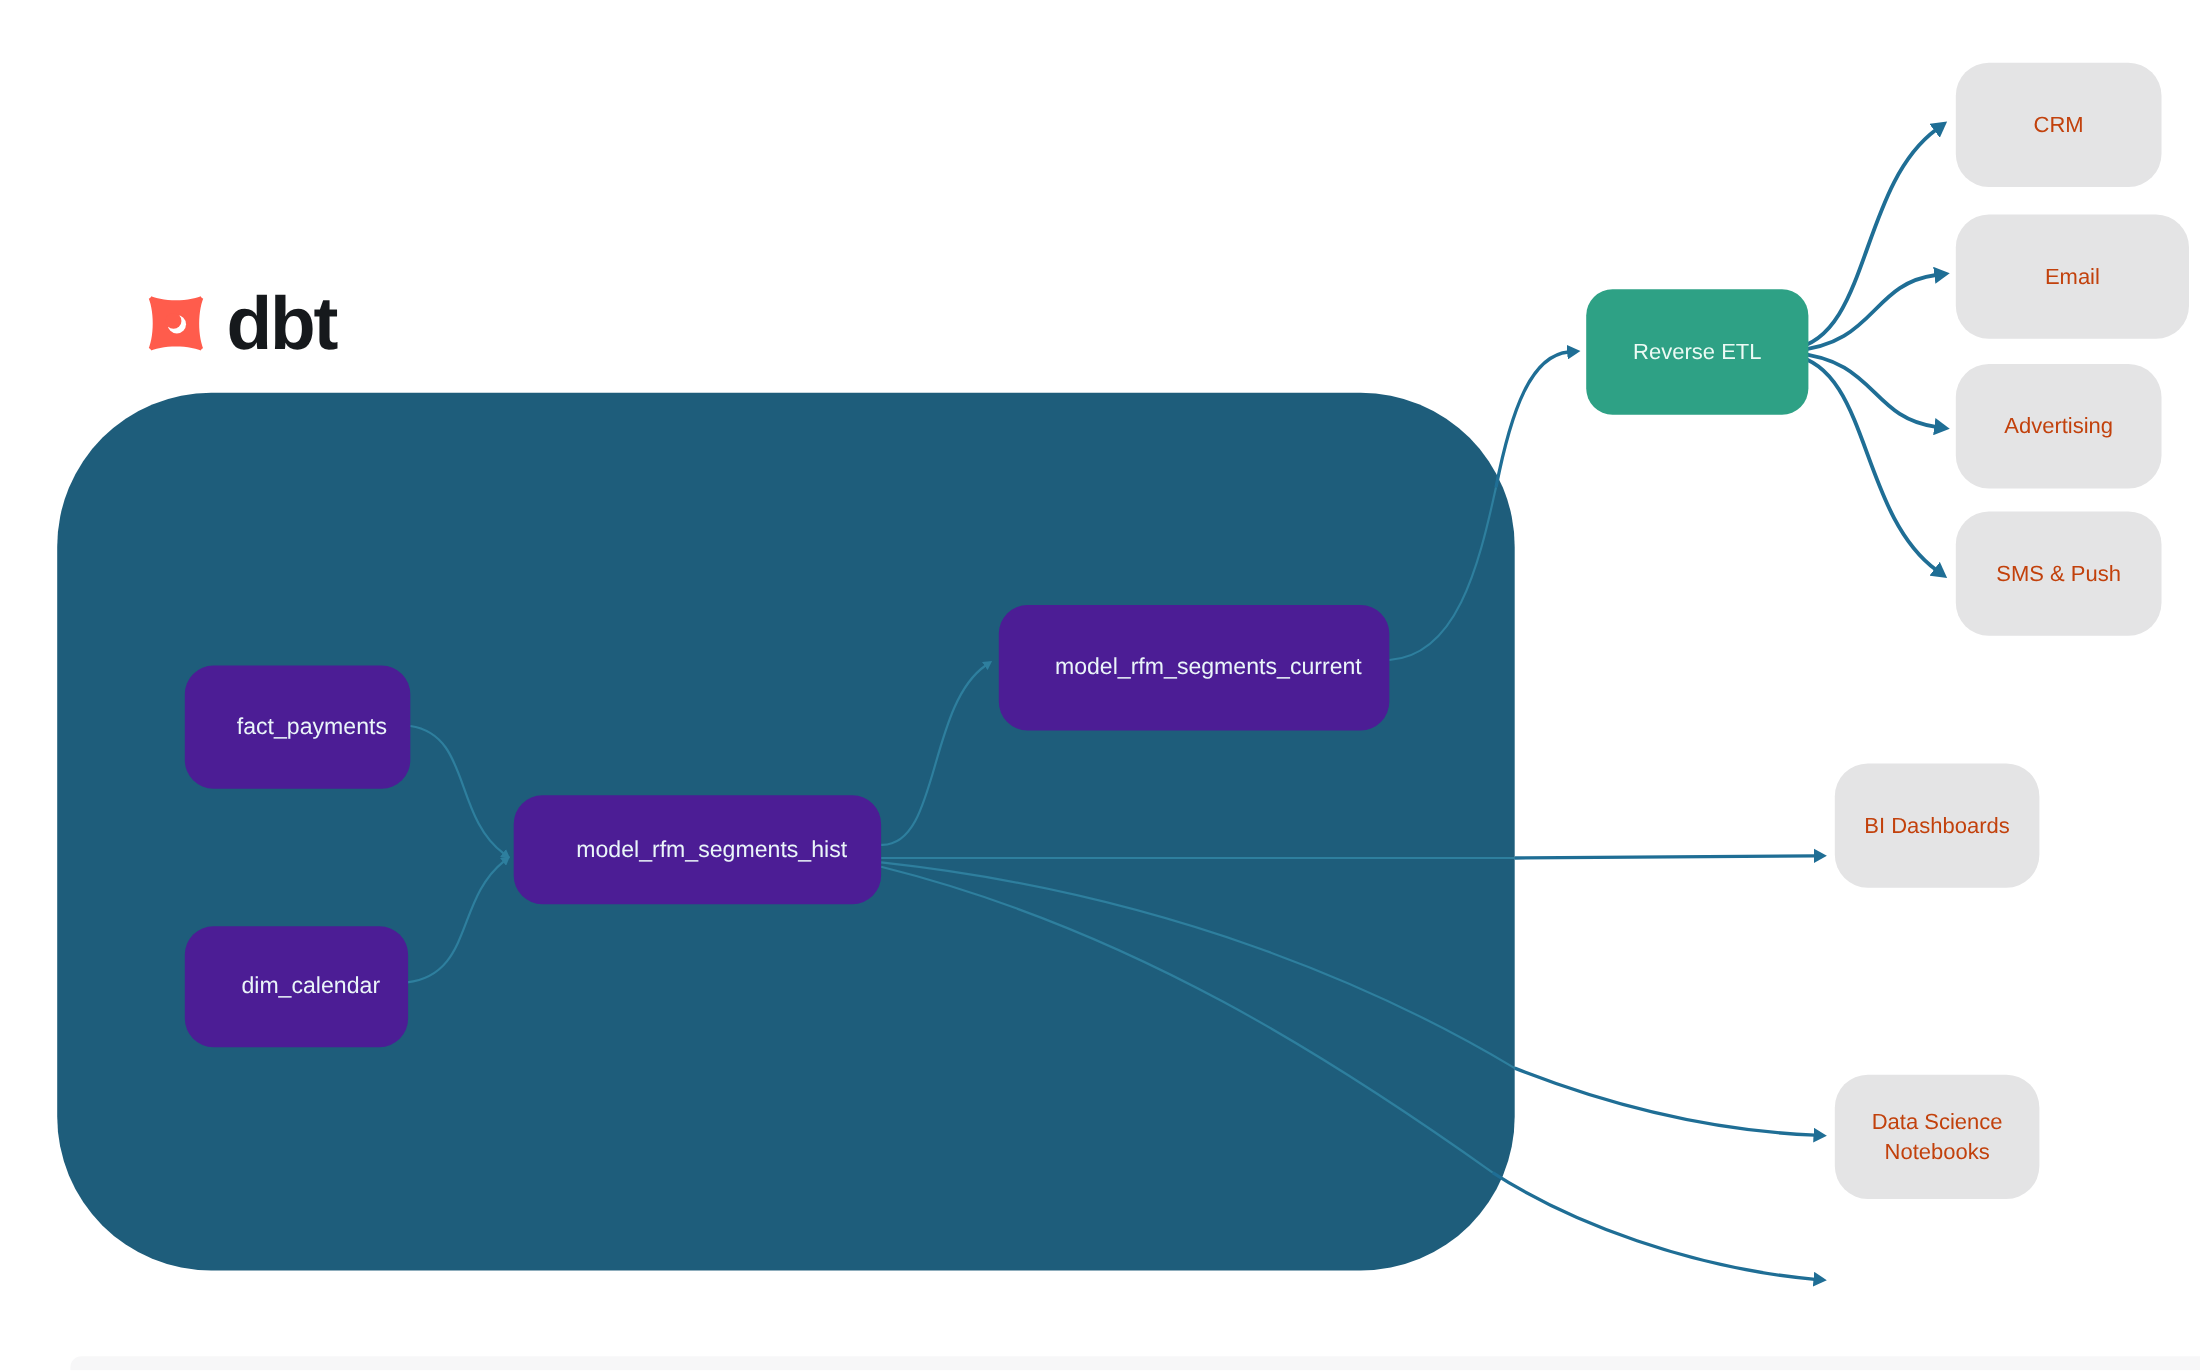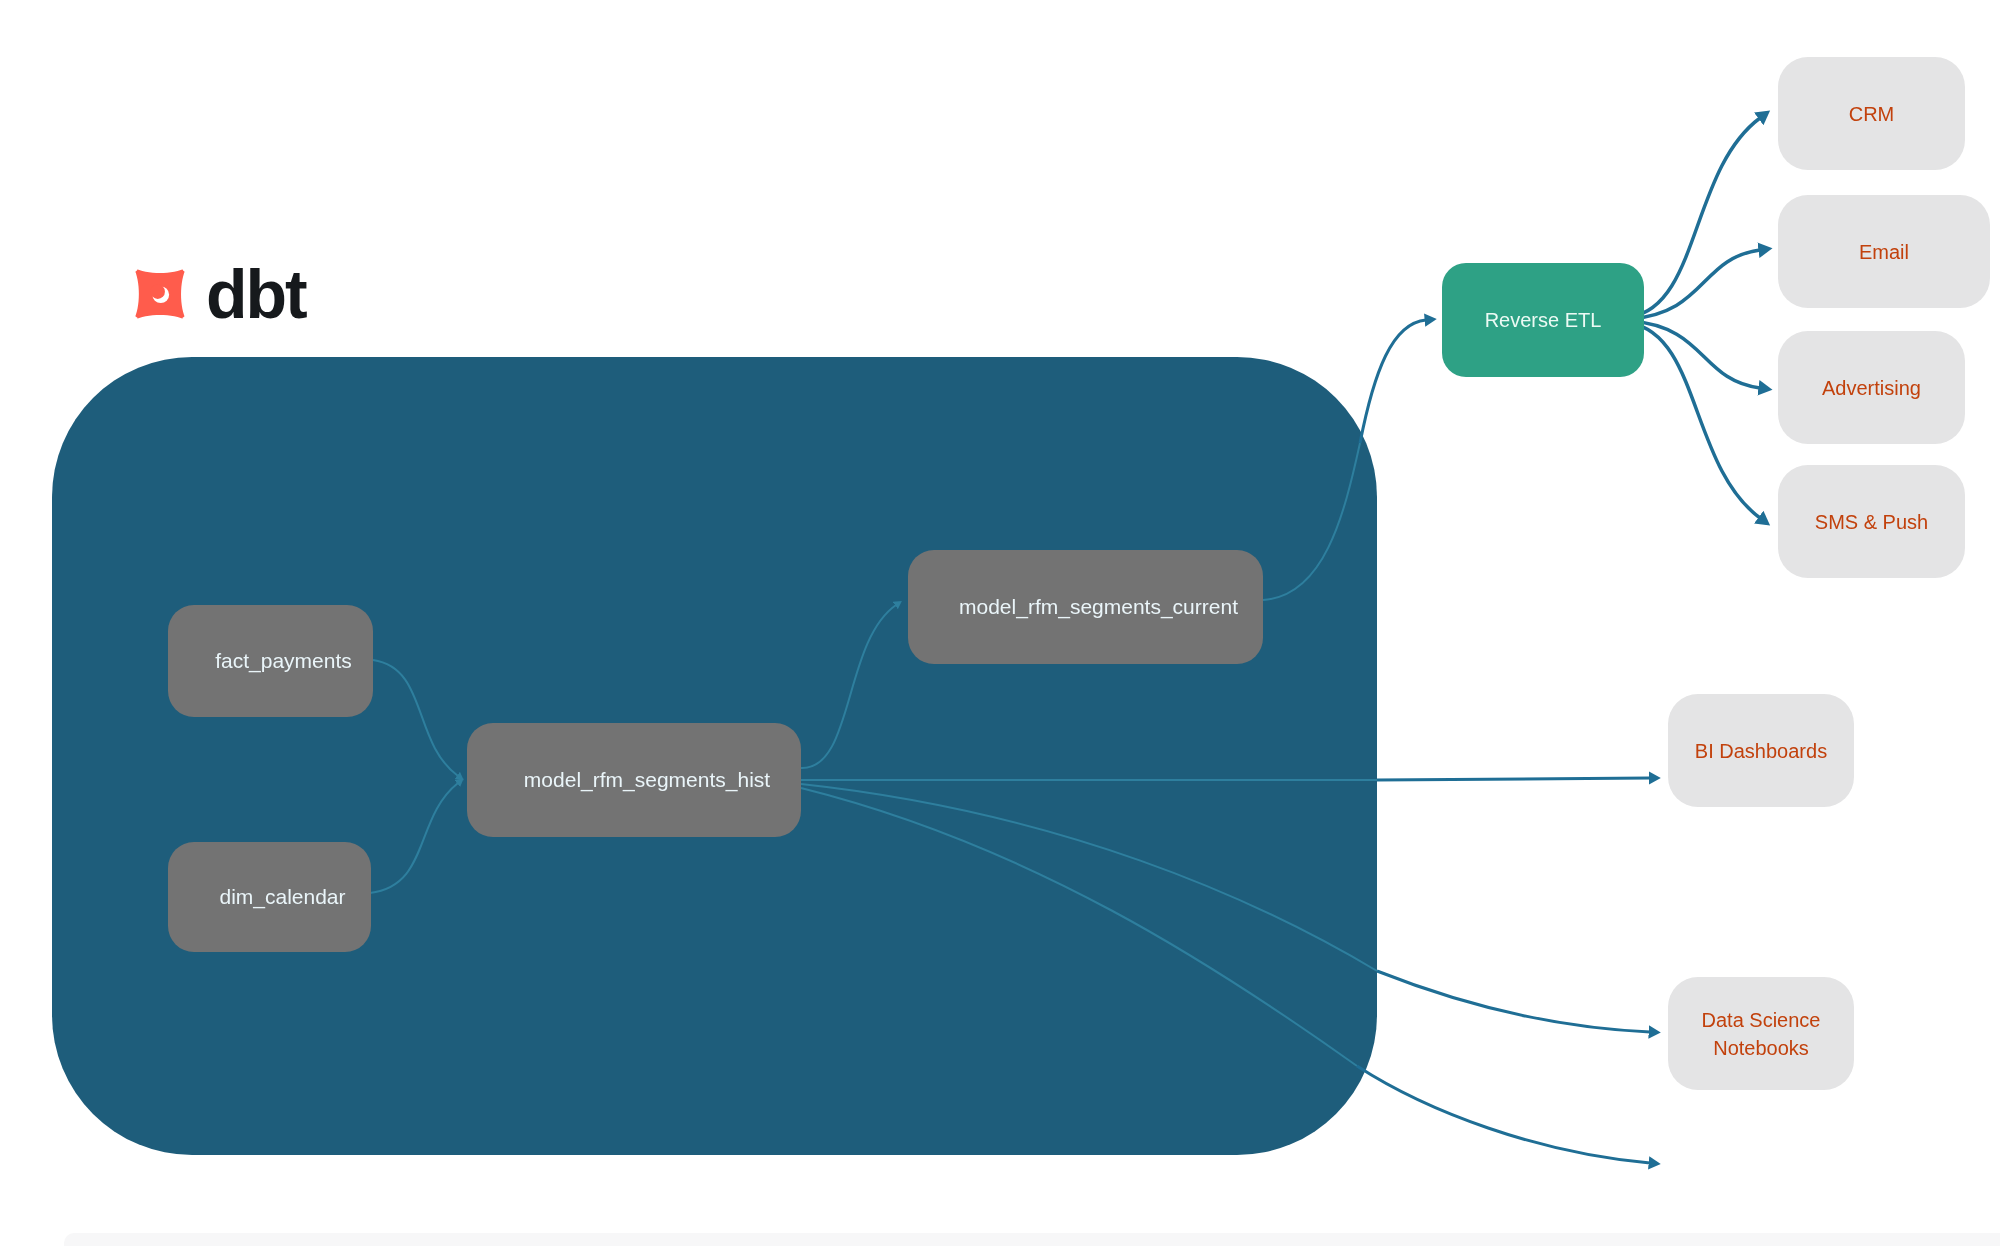--- a/index.html
+++ b/index.html
@@ -35,21 +35,21 @@
     position: absolute;
     display: flex;
     align-items: center;
     justify-content: center;
     text-align: center;
     z-index: 3;
     box-sizing: border-box;
     padding: 0 10px;
   }
   .node-teal {
-    background: #737373;
+    background: #4c1d95;
     color: #EAF5F9;
     border-radius: 26px;
     font-size: 21px;
     padding-left: 36px;
   }
   .node-green {
     background: #2EA185;
     color: #ECFAF4;
     border-radius: 24px;
     font-size: 20px;
@@ -149,21 +149,21 @@
   </svg>
 
   <div class="node node-teal" style="left:168px; top:605px; width:205px; height:112px;">
     <span>fact_payments</span>
   </div>
 
   <div class="node node-teal" style="left:168px; top:842px; width:203px; height:110px;">
     <span>dim_calendar</span>
   </div>
 
-  <div class="node node-teal" style="left:467px; top:723px; width:334px; height:114px;">
+  <div class="node node-teal" style="left:467px; top:723px; width:334px; height:99px;">
     <span>model_rfm_segments_hist</span>
   </div>
 
   <div class="node node-teal" style="left:908px; top:550px; width:355px; height:114px;">
     <span>model_rfm_segments_current</span>
   </div>
 
   <div class="node node-green" style="left:1442px; top:263px; width:202px; height:114px;">
     <span>Reverse ETL</span>
   </div>

